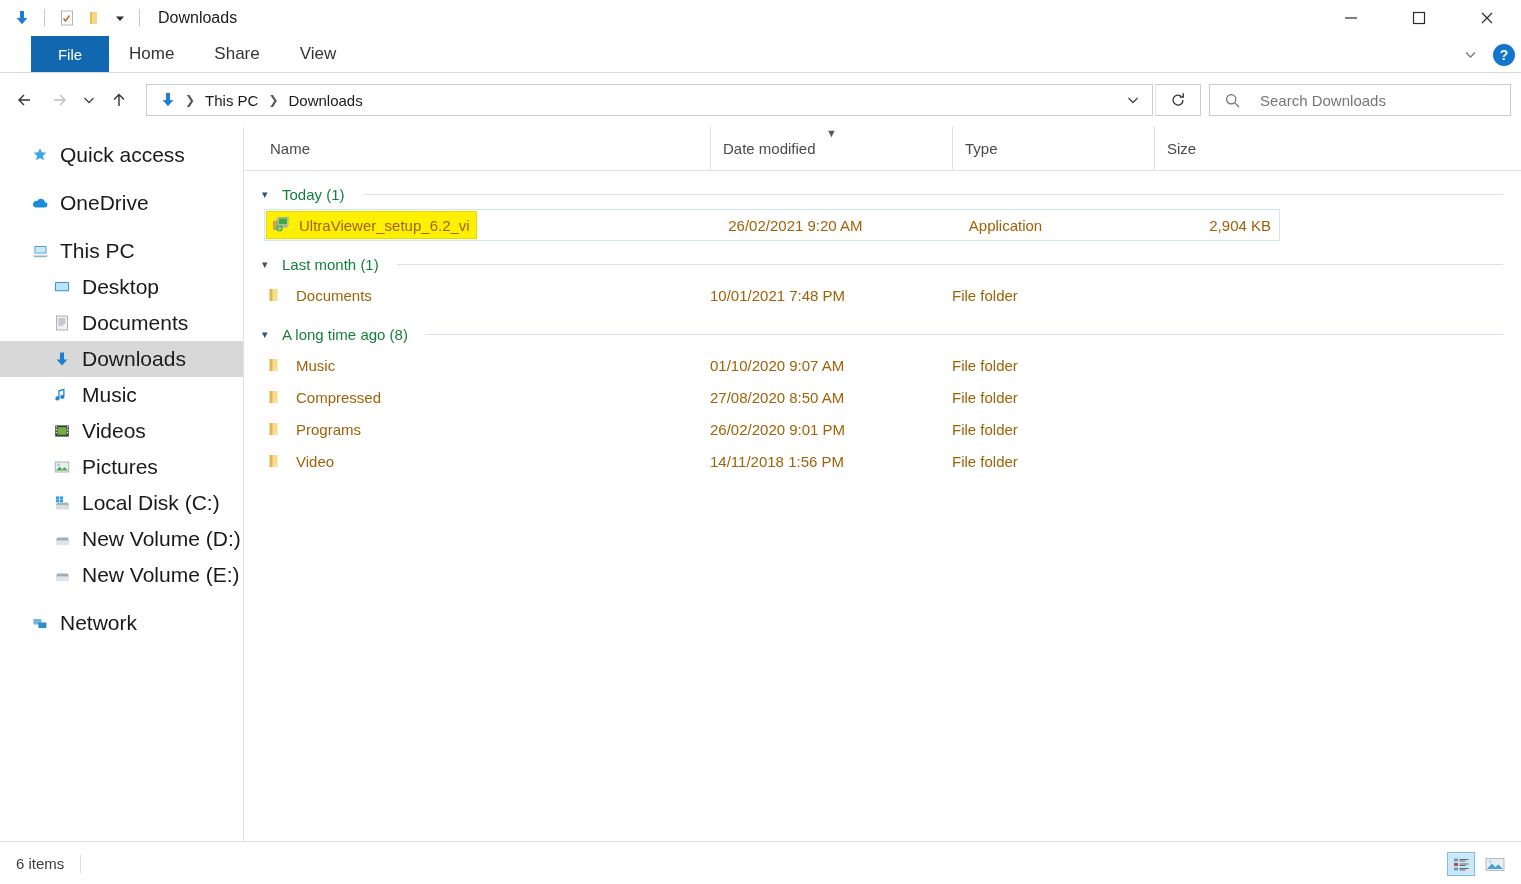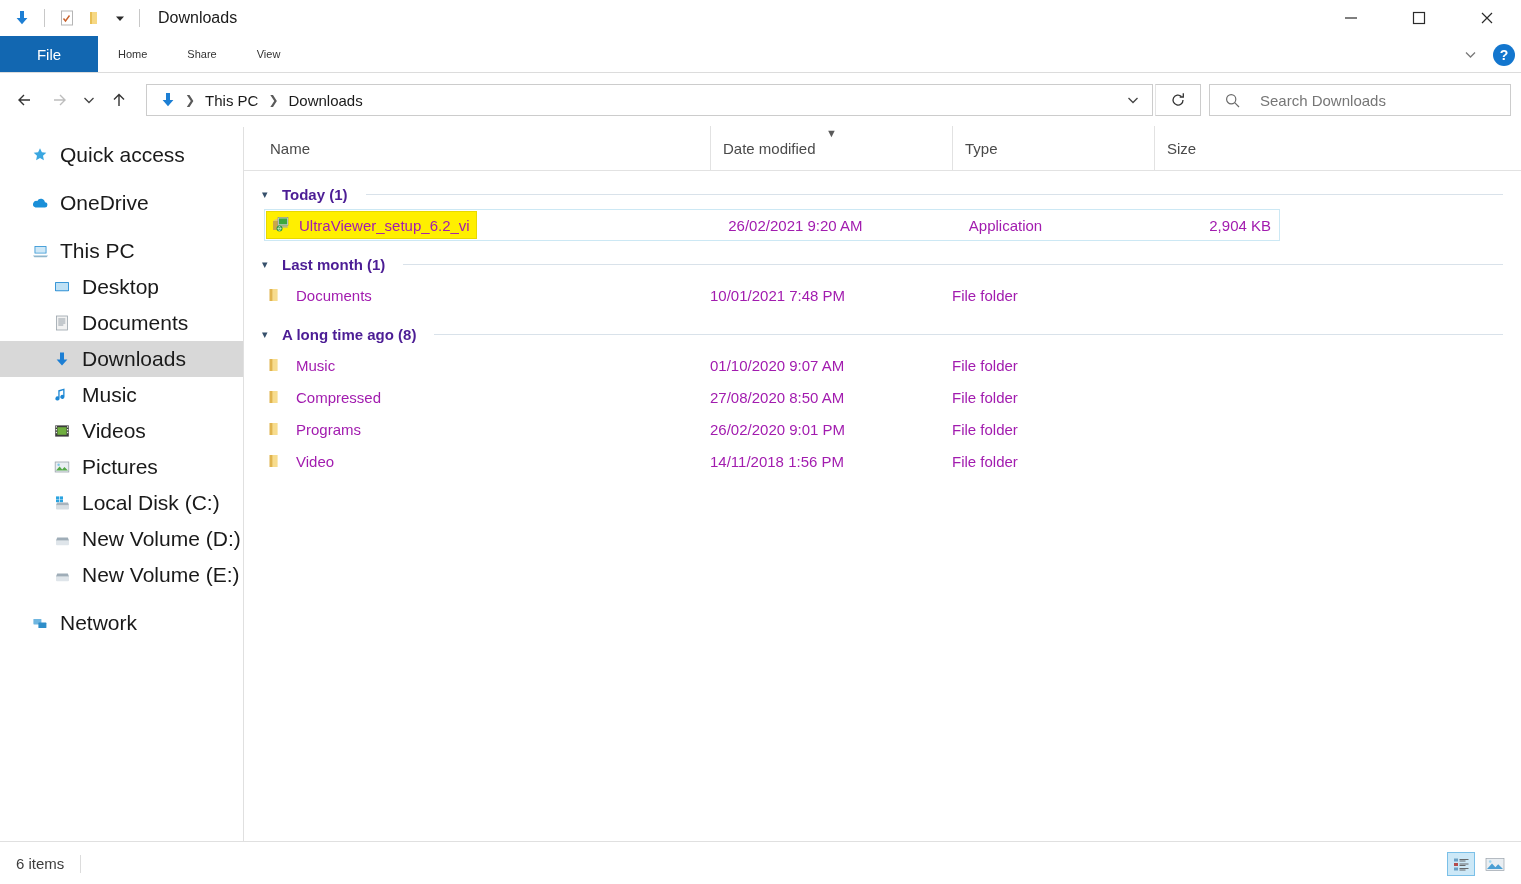--- a/index.html
+++ b/index.html
@@ -32,26 +32,26 @@
     width: 68px; height: 36px; display: flex; align-items: center; justify-content: center;
   }
   .wc svg { display: block; }
 
   
   .ribbon {
     height: 37px; display: flex; align-items: stretch; position: relative;
     border-bottom: 1px solid #dcdcdc; background: #ffffff;
   }
   .tab-file {
-    width: 98px; display: flex; align-items: center; justify-content: center;
-    color: #ffffff; font-size: 15px;
+    width: 78px; display: flex; align-items: center; justify-content: center;
+    color: #ffffff; font-size: 15px; margin-left: 31px;
   }
   .tab {
     padding: 0 20px; display: flex; align-items: center;
-    font-size: 11px; color: #333333;
+    font-size: 17px; color: #333333;
   }
   .ribbon-right {
     position: absolute; right: 6px; top: 0; height: 37px;
     display: flex; align-items: center; gap: 10px;
   }
   .help-btn {
     width: 22px; height: 22px; border-radius: 50%;
     background: #1376ce; color: #fff; font-size: 14px; font-weight: bold;
     display: flex; align-items: center; justify-content: center;
   }
@@ -123,27 +123,27 @@
     position: absolute; top: 2px; left: 50%; transform: translateX(-50%);
     color: #5a5a5a; font-size: 11px; line-height: 1;
   }
 
   .filelist { padding-top: 0px; }
   .group-head {
     height: 30px; display: flex; align-items: center; gap: 8px;
     padding-left: 18px; margin-top: 8px;
   }
   .group-chev { color: #36506b; font-size: 11px; width: 12px; }
-  .group-label { font-size: 15px; color: #4c1d95; white-space: nowrap; font-weight: bold; }
+  .group-label { font-size: 15px; color: #15803d; white-space: nowrap; }
   .group-rule { flex: 1; height: 1px; background: #d9e2ea; margin-left: 10px; margin-right: 18px; }
 
   .row {
     height: 32px; display: flex; align-items: center; position: relative;
   }
-  .row .cell { font-size: 15px; color: #a21caf; display: flex; align-items: center; }
+  .row .cell { font-size: 15px; color: #a16207; display: flex; align-items: center; }
   .cell-name {
     width: 466px; padding-left: 22px; display: flex; align-items: center; gap: 10px;
     color: #1a1a1a; position: relative;
   }
   .cell-date { width: 242px; color: #555; }
   .cell-type { width: 202px; color: #555; }
   .cell-size { width: 110px; color: #555; justify-content: flex-end; padding-right: 8px; }
   .row.selected {
     border: 1px solid #cce8f4; background: #ffffff;
     margin-left: 20px; margin-right: 0; width: 1016px;

